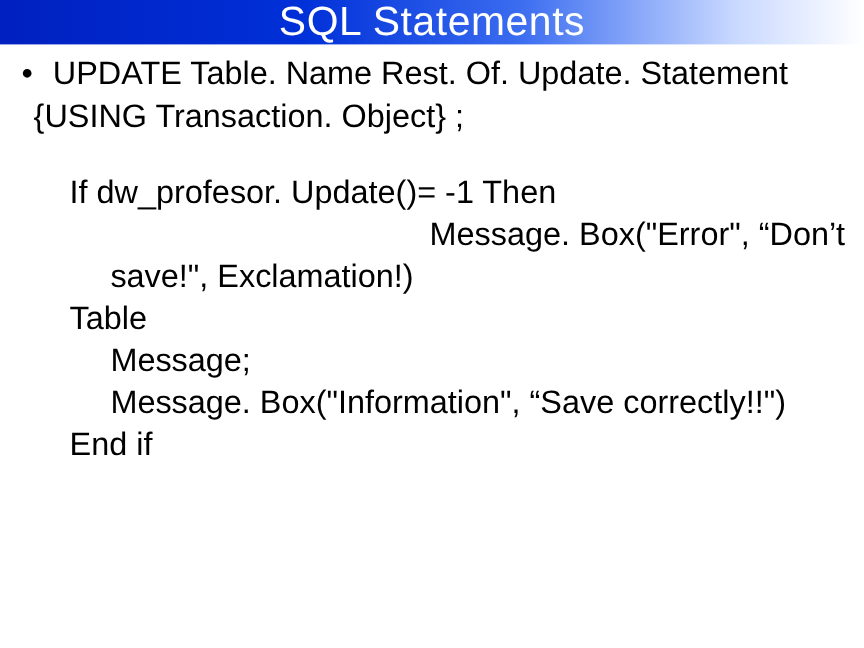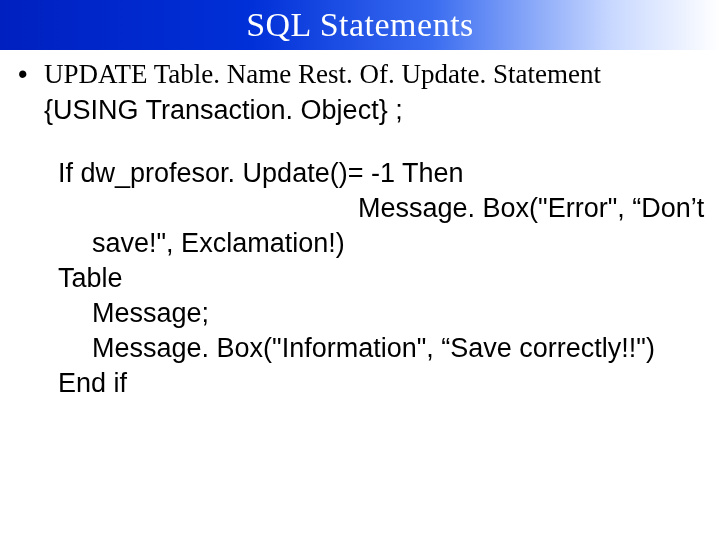--- a/index.html
+++ b/index.html
@@ -6,26 +6,25 @@
     margin: 0;
     padding: 0;
     width: 720px;
     height: 540px;
     background: #ffffff;
     font-family: Arial, Helvetica, sans-serif;
     overflow: hidden;
   }
   .title-bar {
     width: 720px;
-    height: 50px;
+    height: 37px;
     background: linear-gradient(to right, #0020c0 0%, #0030d8 35%, #3a6cf0 60%, #c8d8ff 85%, #ffffff 100%);
     display: flex;
     align-items: center;
     justify-content: center;
-    font-family: Liberation Serif, serif;
   }
   .title-text {
     color: #ffffff;
     font-size: 34px;
     font-weight: normal;
     letter-spacing: 0.5px;
   }
   .content {
     padding: 8px 18px 0 18px;
     color: #000;
@@ -37,26 +36,25 @@
     line-height: 1.25;
     margin-bottom: 2px;
   }
   .bullet-dot {
     width: 26px;
     flex: 0 0 26px;
     font-size: 27px;
   }
   .bullet-line1 {
     flex: 1;
-    font-family: Liberation Serif, serif;
   }
   .bullet-line2 {
     font-size: 27px;
     line-height: 1.25;
-    margin-left: 26px;
+    margin-left: 10px;
     margin-bottom: 28px;
   }
   .code-block {
     font-size: 27px;
     line-height: 1.3;
     margin-left: 40px;
   }
   .code-line {
     white-space: pre;
   }

